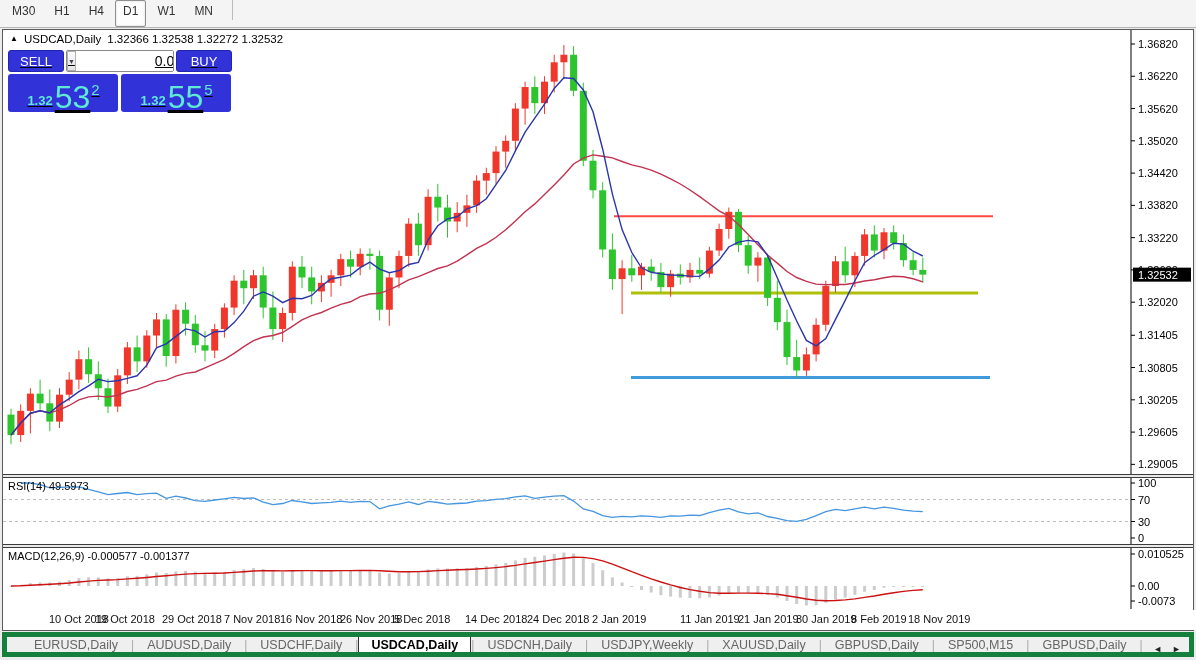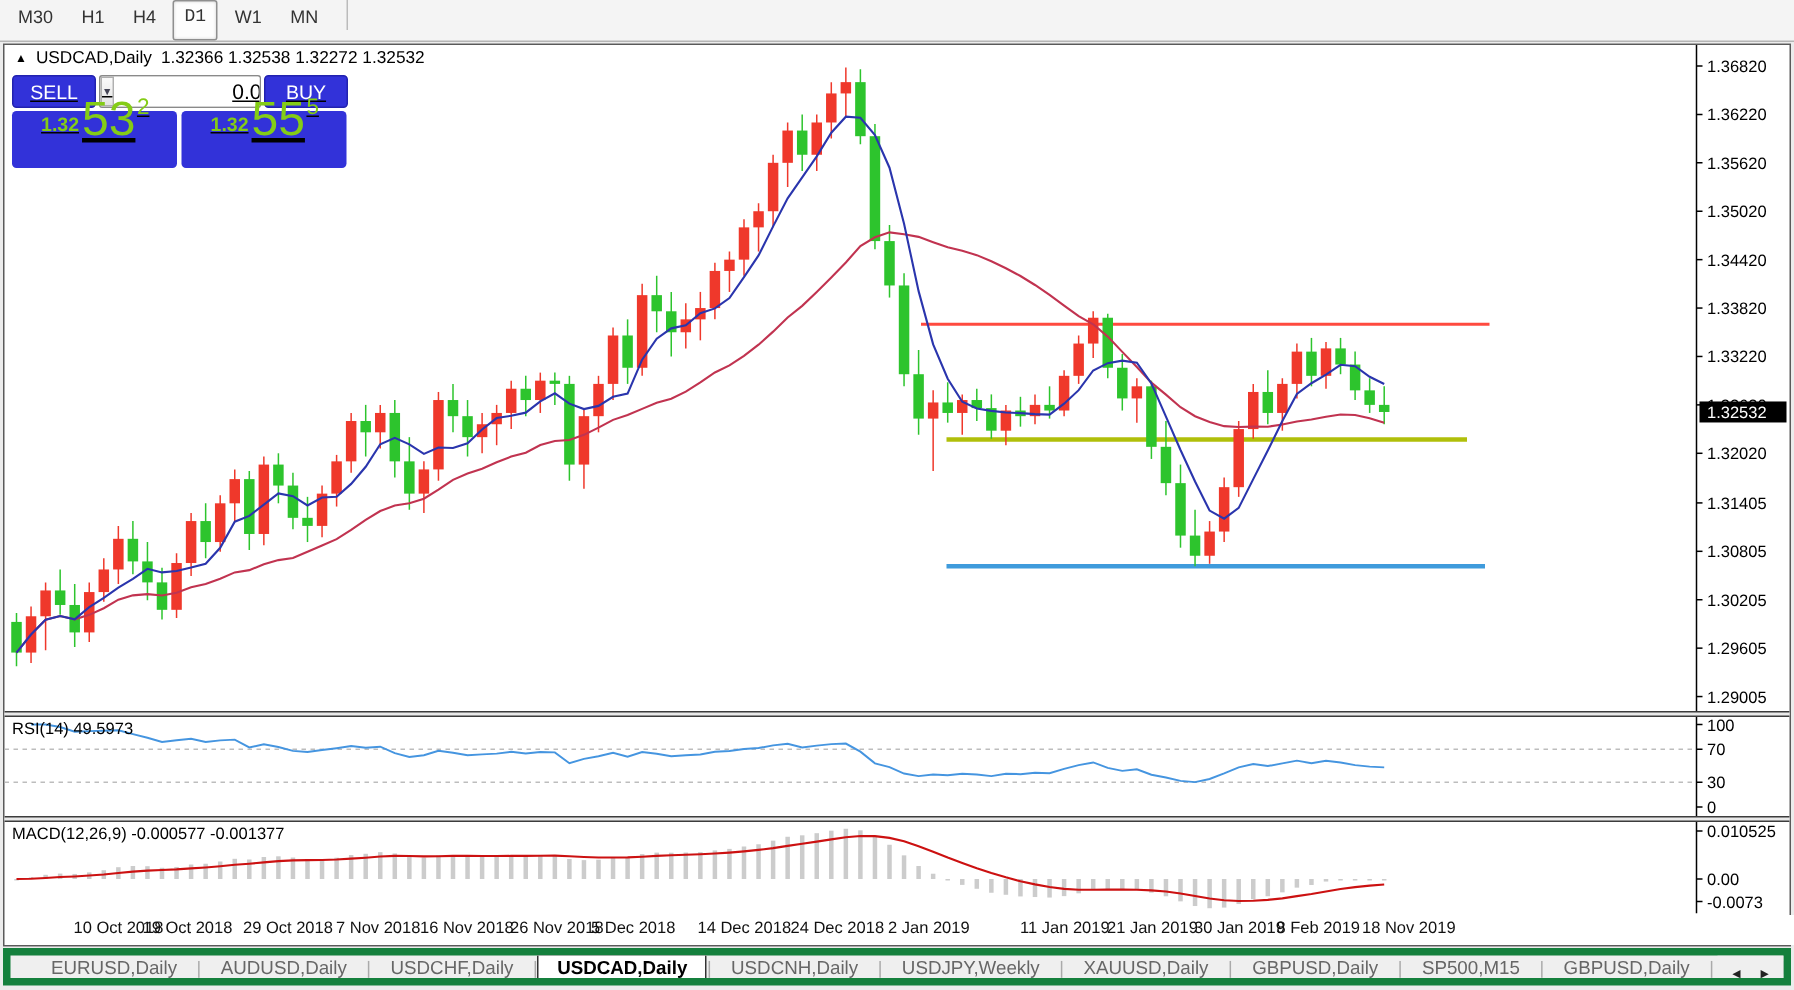--- a/index.html
+++ b/index.html
@@ -1,34 +1,34 @@
 <!DOCTYPE html>
 <html><head>
 <meta charset="utf-8">
 <style>
   html,body{margin:0;padding:0;}
   body{width:1196px;height:660px;background:#ececec;font-family:"Liberation Sans",sans-serif;position:relative;overflow:hidden;}
   
   .toolbar{position:absolute;left:0;top:0;width:1196px;height:28px;background:#f4f4f4;border-bottom:1px solid #b5b5b5;display:flex;padding-left:4px;box-sizing:border-box;}
   .tf-btn{font-size:12px;color:#333;padding:3px 7px;margin-right:3px;border:1px solid transparent;border-radius:2px;cursor:default;}
-  .tf-btn.active{background:#fdfdfd;border:1px solid #8f8f8f;box-shadow:inset 0 0 2px #ccc;font-family:Liberation Mono, monospace;}
+  .tf-btn.active{background:#fdfdfd;border:1px solid #8f8f8f;box-shadow:inset 0 0 2px #ccc;}
   .tb-sep{width:1px;height:20px;background:#bbb;margin:0 8px;}
   
   .chart-window{position:absolute;left:2px;top:29px;width:1192px;height:602px;background:#fff;border:1px solid #5a5a5a;box-sizing:border-box;}
   .title-overlay{position:absolute;left:7px;top:3px;font-size:11.5px;color:#000;z-index:5;display:flex;align-items:center;gap:6px;}
   .tri{font-size:8px;position:relative;top:-1px;}
   
   .trade{position:absolute;left:5px;top:20px;z-index:6;width:224px;text-decoration:underline;}
   .trade-row1{display:flex;gap:2px;height:22px;}
   .btn-trade{width:54px;background:#3232d9;color:#fff;font-size:13px;display:flex;align-items:center;justify-content:center;border-radius:3px;border:1px solid #2222b0;cursor:pointer;}
   .stepper{flex:1;display:flex;border:1px solid #8a8a8a;background:#fff;border-radius:2px;overflow:hidden;}
   .step-btn{width:16px;background:linear-gradient(#fafafa,#e3e3e3);border:1px solid #b0b0b0;font-size:7px;color:#445;display:flex;align-items:center;justify-content:center;cursor:pointer;}
   .lot-field{flex:1;border:none;text-align:center;font-size:14px;font-family:"Liberation Sans",sans-serif;outline:none;}
   .trade-row2{display:flex;gap:3px;margin-top:2px;}
-  .price-box{width:110px;height:38px;background:#3232d9;border-radius:3px;color:#84cc16;display:flex;align-items:flex-end;justify-content:center;padding-bottom:18px;box-sizing:border-box;cursor:pointer;}
+  .price-box{width:110px;height:38px;background:#3232d9;border-radius:3px;color:#5eead4;display:flex;align-items:flex-end;justify-content:center;padding-bottom:0;box-sizing:border-box;cursor:pointer;}
   .p-small{font-size:13px;font-weight:bold;margin:0 2px 4px 0;}
   .p-big{font-size:32px;line-height:30px;}
   .p-sup{font-size:15px;position:relative;top:-14px;left:1px;}
   
   .plot-wrap{position:absolute;left:0;top:0;width:1190px;height:444px;}
   .panel-sep{position:absolute;left:0;width:1190px;height:4px;background:#e9e9e9;border-top:1px solid #3c3c3c;border-bottom:1px solid #3c3c3c;box-sizing:border-box;}
   .ind-label{position:absolute;left:5px;top:2px;font-size:11px;color:#000;z-index:4;}
   .rsi-wrap{position:absolute;left:0;top:448px;width:1190px;height:66px;}
   .macd-wrap{position:absolute;left:0;top:518px;width:1190px;height:61px;}
   .date-row{position:absolute;left:0;top:580px;width:1190px;height:20px;background:#fff;margin-left:44px;}

